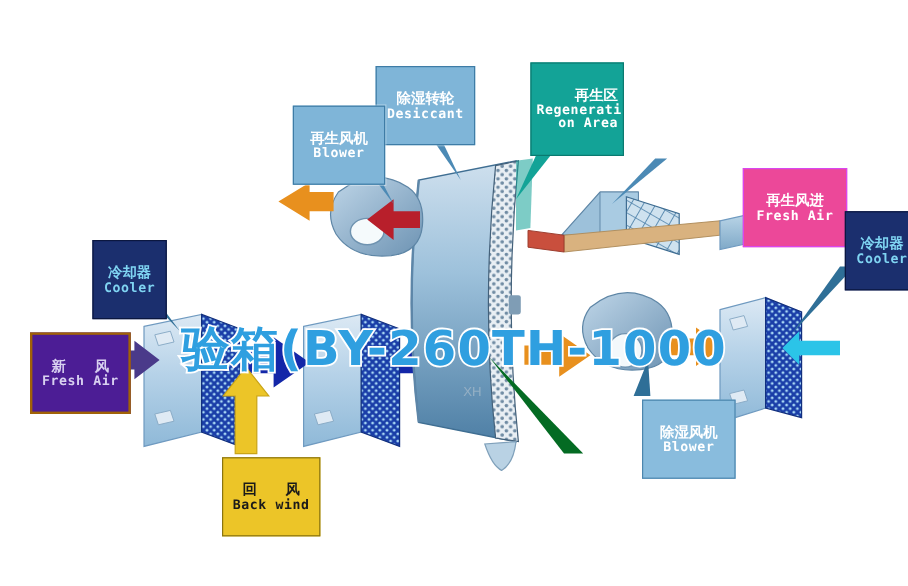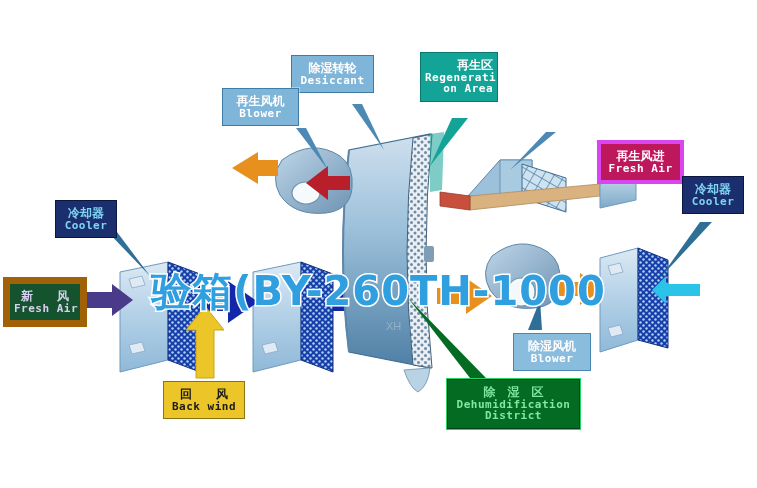--- a/index.html
+++ b/index.html
@@ -6,23 +6,24 @@
   body{width:757px;height:488px;overflow:hidden;font-family:"Liberation Sans",sans-serif;}
   #stage{position:relative;width:757px;height:488px;background:#fff;overflow:hidden;}
   #diagram{position:absolute;left:0;top:0;width:757px;height:488px;}
 
   
   .lbl{
     position:absolute;
     box-sizing:border-box;
     text-align:center;
     line-height:1.05;
-    padding:6px 4px;
+    padding:20px 4px;
     white-space:nowrap;
     letter-spacing:0px;
+    margin-left:22px;
   }
   .lbl .cn{
     display:block;
     font-family:"DejaVu Sans","Liberation Sans",sans-serif;
     font-size:12px;
     font-weight:700;
   }
   .lbl .en{
     display:block;
     font-family:"DejaVu Sans Mono","Liberation Mono",monospace;
@@ -30,22 +31,22 @@
     font-weight:700;
     letter-spacing:.5px;
   }
 
   
   .lbl.lightblue{background:#7fb5d8;border:1px solid #3e7ca6;color:#ffffff;
      box-shadow:0 0 0 1px rgba(255,255,255,.35);}
   .lbl.lightblue2{background:#89bcdd;border:1px solid #4c86ae;color:#ffffff;}
   .lbl.teal{background:#13a397;border:1px solid #0a7a70;color:#ffffff;}
   .lbl.orange{background:#e8801c;border:1px solid #1b3a5c;color:#ffffff;}
-  .lbl.purple{background:#be185d;border:4px solid #d946ef;color:#ffffff;}
-  .lbl.purple2{background:#14532d;border:7px solid #a16207;color:#d8d0f0;}
+  .lbl.purple{background:#ec4899;border:1px solid #d946ef;color:#ffffff;}
+  .lbl.purple2{background:#4c1d95;border:2px solid #a16207;color:#d8d0f0;}
   .lbl.cyanbox{background:#2bc4e8;border:1px solid #1577a0;color:#123a5c;}
   .lbl.yellow{background:#ecc528;border:1px solid #8a7410;color:#1a1a1a;}
   .lbl.green{background:#046b23;border:1px solid #02421a;color:#7fe8a0;
      box-shadow:0 0 0 1px #25d36a;}
   .lbl.cooler{background:#1b2f6e;border:1px solid #0b1740;color:#7fd4f2;}
 
   
   #watermark{
     position:absolute;
     left:0; top:186px; width:757px;
@@ -271,25 +272,20 @@
   <div class="lbl yellow" style="left:163px;top:381px;width:82px;">
     <span class="cn">回　　风</span>
     <span class="en">Back wind</span>
   </div>
 
   <div class="lbl lightblue2" style="left:513px;top:333px;width:78px;">
     <span class="cn">除湿风机</span>
     <span class="en">Blower</span>
   </div>
 
-  <div class="lbl green" style="left:447px;top:379px;width:133px;">
-    <span class="cn">除　湿　区</span>
-    <span class="en">Dehumidification</span>
-    <span class="en">District</span>
-  </div>
 
 
   <div id="watermark">
     <span>验箱(BY-260TH-1000</span>
     
   </div>
 
 </div>
 
 </body></html>

